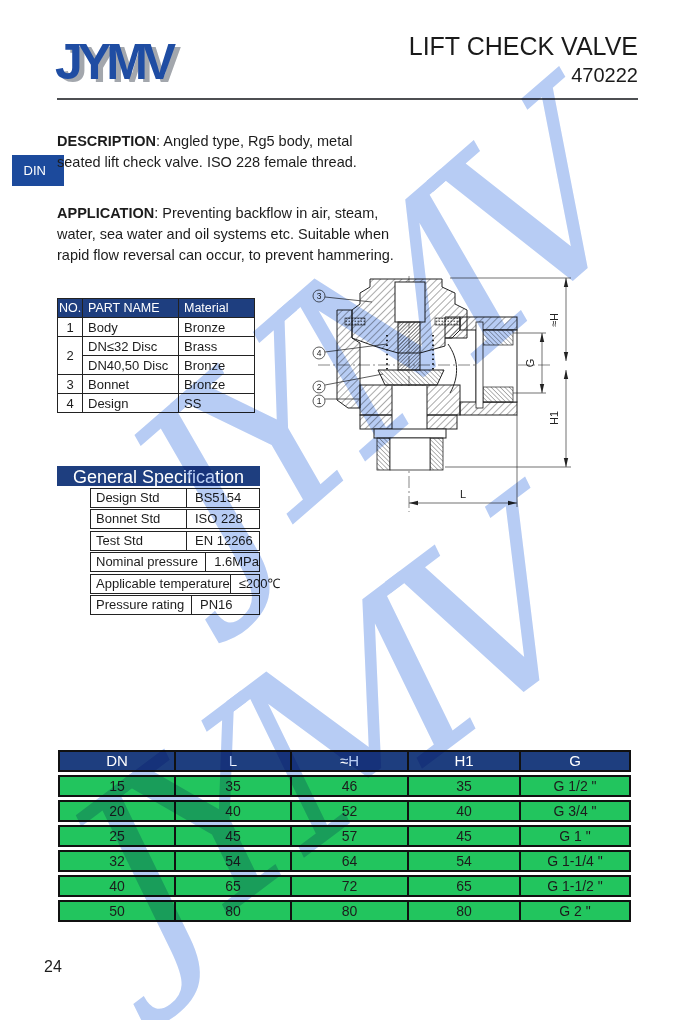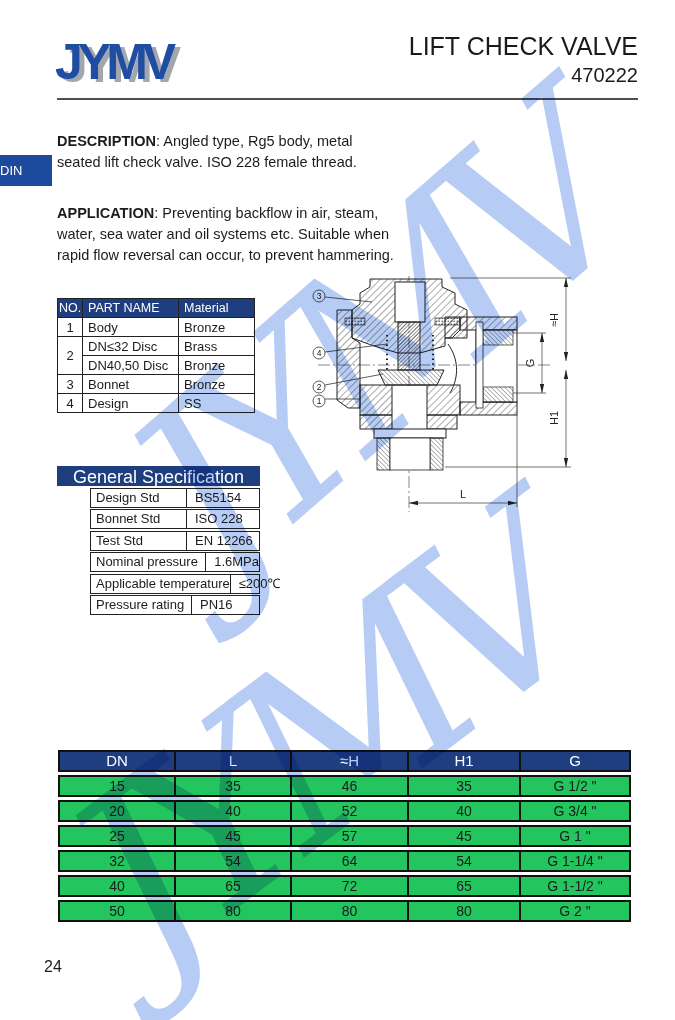--- a/index.html
+++ b/index.html
@@ -7,22 +7,22 @@
         font-family:"Liberation Sans", sans-serif;color:#1c1c1c;}
 
   
   #logo{position:absolute;left:55px;top:34px;font-size:50px;font-weight:bold;
         letter-spacing:-5px;color:#1f4da3;text-shadow:5px 3px 0 #a3a7ad;line-height:56px;}
   #title{position:absolute;right:37px;top:32px;font-size:25px;color:#1a1a1a;text-align:right;}
   #code{position:absolute;right:37px;top:64px;font-size:20px;color:#1a1a1a;text-align:right;}
   #hr{position:absolute;left:57px;top:98px;width:581px;height:2px;background:#4d4f52;}
 
   
-  #din-tab{position:absolute;left:0;top:155px;width:52px;height:31px;background:#1c4a9c;
-           color:#fff;font-size:13px;display:flex;align-items:center;justify-content:flex-start;
+  #din-tab{position:absolute;left:12px;top:155px;width:52px;height:31px;background:#1c4a9c;
+           color:#fff;font-size:13px;display:flex;align-items:center;justify-content:flex-end;
            padding-right:18px;box-sizing:border-box;}
 
   
   .tblock{position:absolute;left:57px;font-size:14.5px;line-height:21px;}
   #desc{top:131px;width:360px;}
   #app{top:203px;width:368px;}
   .tblock b{font-weight:bold;}
 
   
   #parts{position:absolute;left:57px;top:298px;border-collapse:collapse;font-size:13px;}

